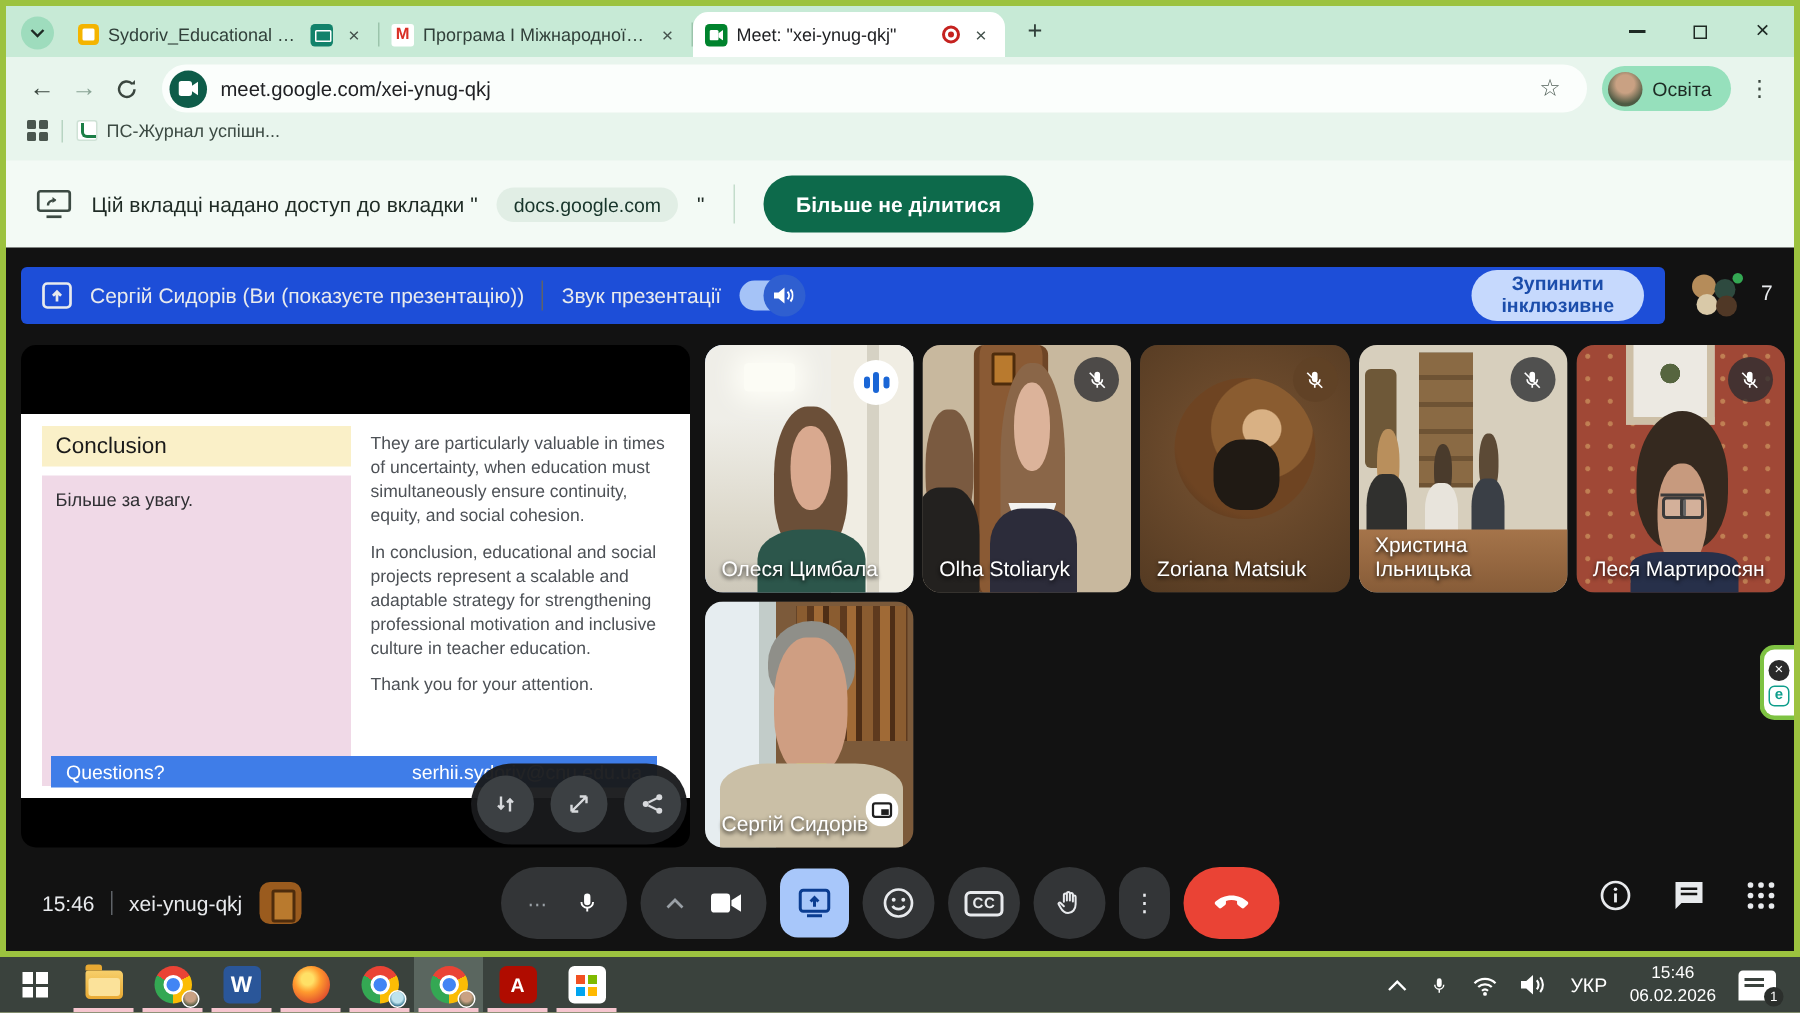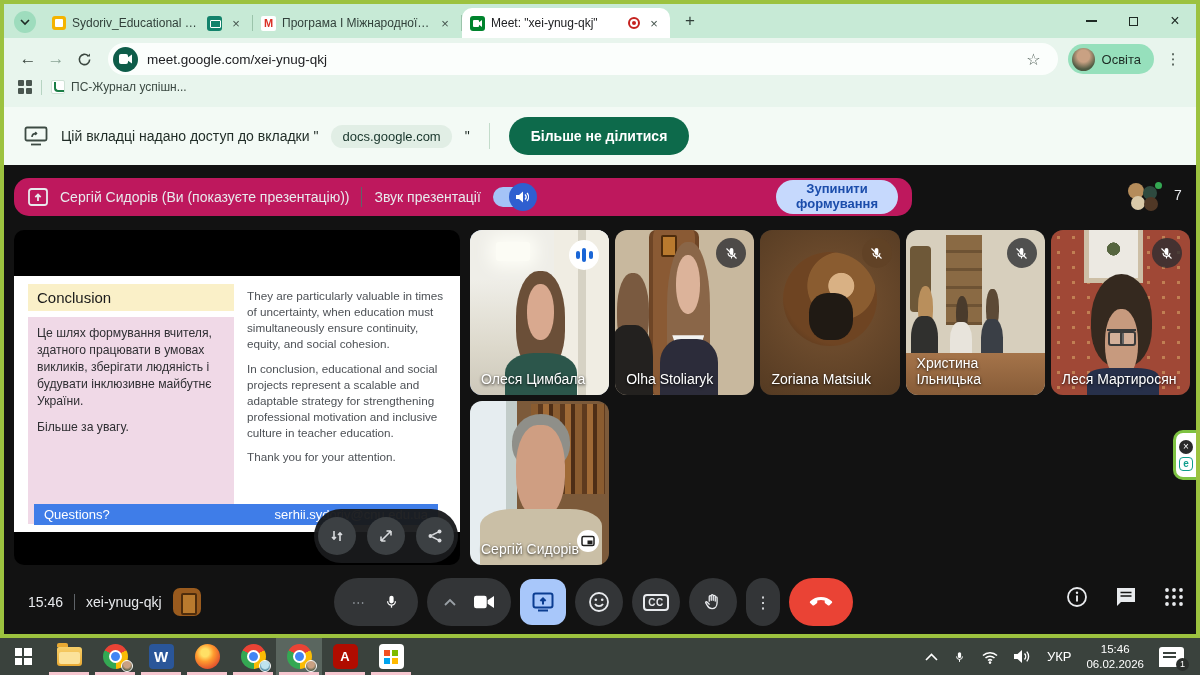--- a/index.html
+++ b/index.html
@@ -55,21 +55,21 @@
 
   
   .banner{position:absolute;left:0;top:103px;width:100%;height:58px;background:#f3faf5;display:flex;align-items:center;padding:0 20px;gap:13px}
   .banner-text{font-size:14px;color:#1f2b25}
   .chip{background:#e1eee5;border-radius:13px;padding:4px 11px;font-size:13px;color:#17342a}
   .banner-sep{width:1px;height:26px;background:#c3dccb;margin:0 6px}
   .stop-share-btn{background:#0d6a4b;color:#fff;font-size:14px;font-weight:bold;border:none;border-radius:20px;height:38px;padding:0 22px}
 
   
   .meet{position:absolute;left:0;top:161px;width:100%;height:469px;background:#121212}
-  .pbar{position:absolute;left:10px;top:13px;width:898px;height:38px;background:#be185d;border-radius:15px;display:flex;align-items:center;gap:12px;padding:0 14px;color:#e8eaed;font-size:14px}
+  .pbar{position:absolute;left:10px;top:13px;width:1096px;height:38px;background:#1d4ed8;border-radius:4px;display:flex;align-items:center;gap:12px;padding:0 14px;color:#e8eaed;font-size:14px}
   .pbar-sep{width:1px;height:20px;background:#5f6368}
   .toggle{width:42px;height:20px;background:#a5c3f7;border-radius:10px;position:relative;flex:none}
   .toggle-thumb{position:absolute;right:-2px;top:-4px;width:28px;height:28px;border-radius:50%;background:#2f5fd0;display:flex;align-items:center;justify-content:center}
   .stop-present{margin-left:auto;background:#c6d9fd;color:#1b4dab;border-radius:18px;height:34px;padding:0 20px;font-size:13px;font-weight:bold;display:flex;flex-direction:column;align-items:center;justify-content:center;line-height:1.15;border:none}
   .avcluster{position:absolute;left:1124px;top:17px;width:36px;height:30px}
   .avc{position:absolute;border-radius:50%}
   .pcount{position:absolute;left:1170px;top:22px;color:#e8eaed;font-size:14px}
 
   
   .slide-tile{position:absolute;left:10px;top:65px;width:446px;height:335px;background:#000;border-radius:10px;overflow:hidden}
@@ -311,38 +311,37 @@
         <span class="toggle">
           <span class="toggle-thumb">
             <svg width="13" height="12" viewBox="0 0 13 12">
                 <path d="M0 4h3l4-3.4v10.8L3 8H0z" fill="#fff"></path>
                 <path d="M9 3.5a3.6 3.6 0 0 1 0 5M11 2a6 6 0 0 1 0 8" stroke="#fff" stroke-width="1.3" fill="none"></path>
               </svg>
           </span>
         </span>
         <button class="stop-present">
           <span>Зупинити</span>
-          <span>формування</span>
+          <span>інклюзивне</span>
         </button>
       </div>
       <div class="avcluster">
         <span class="avc" style="left:0;top:1px;width:16px;height:16px;background:#b58c5a"></span>
         <span class="avc" style="left:15px;top:4px;width:14px;height:14px;background:#2e4a3f"></span>
         <span class="avc" style="left:3px;top:14px;width:14px;height:14px;background:#d9c9a8"></span>
         <span class="avc" style="left:16px;top:15px;width:14px;height:14px;background:#503826"></span>
         <span class="avc" style="left:27px;top:0;width:7px;height:7px;background:#34a853"></span>
       </div>
       <span class="pcount">7</span>
 
       <div class="slide-tile">
         <div class="slide-white">
           <div class="sl-left">
             <div class="sl-head">Conclusion</div>
             <div class="sl-pink">
-              <p>Це шлях формування вчителя, здатного працювати в умовах викликів, зберігати людяність і будувати інклюзивне майбутнє України.</p>
               <p>Більше за увагу.</p>
             </div>
           </div>
           <div class="sl-right">
             <p>They are particularly valuable in times of uncertainty, when education must simultaneously ensure continuity, equity, and social cohesion.</p>
             <p>In conclusion, educational and social projects represent a scalable and adaptable strategy for strengthening professional motivation and inclusive culture in teacher education.</p>
             <p>Thank you for your attention.</p>
           </div>
         </div>
         <div class="sl-blue">

